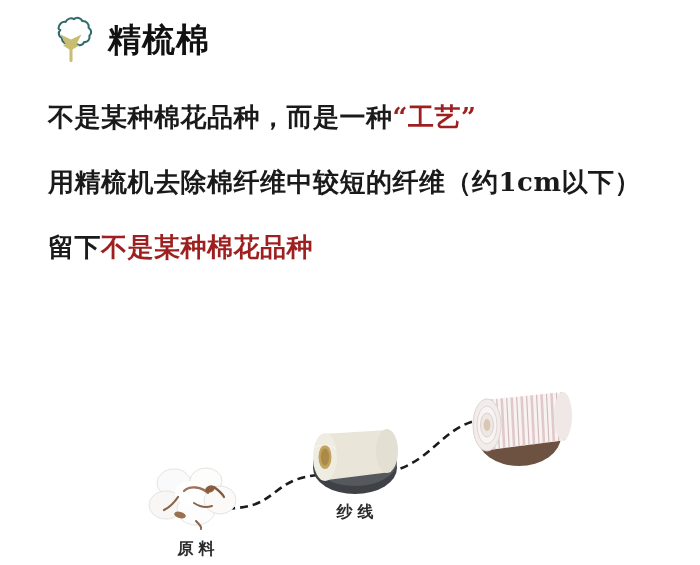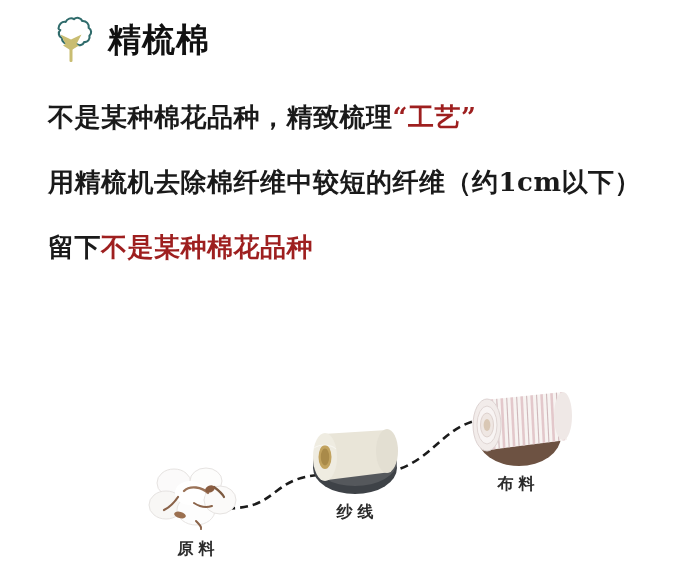--- a/index.html
+++ b/index.html
@@ -119,21 +119,21 @@
         <rect x="21.5" y="33" width="3" height="15" rx="1.2"></rect>
       </g>
     </svg>
   </span>
   <div class="page-title">精梳棉</div>
 </div>
 
 <div class="body-copy">
 
   <div class="copy-line">
-    <span>不是某种棉花品种，精致梳理</span><span class="em-red">“工艺”</span>
+    <span>不是某种棉花品种，而是一种</span><span class="em-red">“工艺”</span>
   </div>
 
 
   <div class="copy-line">
     <span>用精梳机去除棉纤维中较短的纤维（约1cm以下）</span>
   </div>
 
   <div class="copy-line">
     <span>留下</span><span class="em-red">不是某种棉花品种</span>
   </div>
@@ -219,16 +219,15 @@
             </g>
           </g>
           <ellipse cx="36" cy="41" rx="14" ry="26" fill="#f2ecea" stroke="#ddd3d2" stroke-width="1"></ellipse>
           <ellipse cx="36" cy="41" rx="10" ry="19" fill="#f8f4f3" stroke="#e0d6d4" stroke-width="1"></ellipse>
           <ellipse cx="36" cy="41" rx="6.5" ry="12" fill="#efe7e3" stroke="#ded2ce" stroke-width="1"></ellipse>
           <ellipse cx="36" cy="41" rx="3.4" ry="6" fill="#d9c7b4"></ellipse>
           <ellipse cx="112" cy="32" rx="9" ry="24" fill="#efe8e6"></ellipse>
         </g>
       </svg>
     </div>
-    <div class="stage-label">布料</div>
   </div>
 
 </div>
 
 </body></html>

